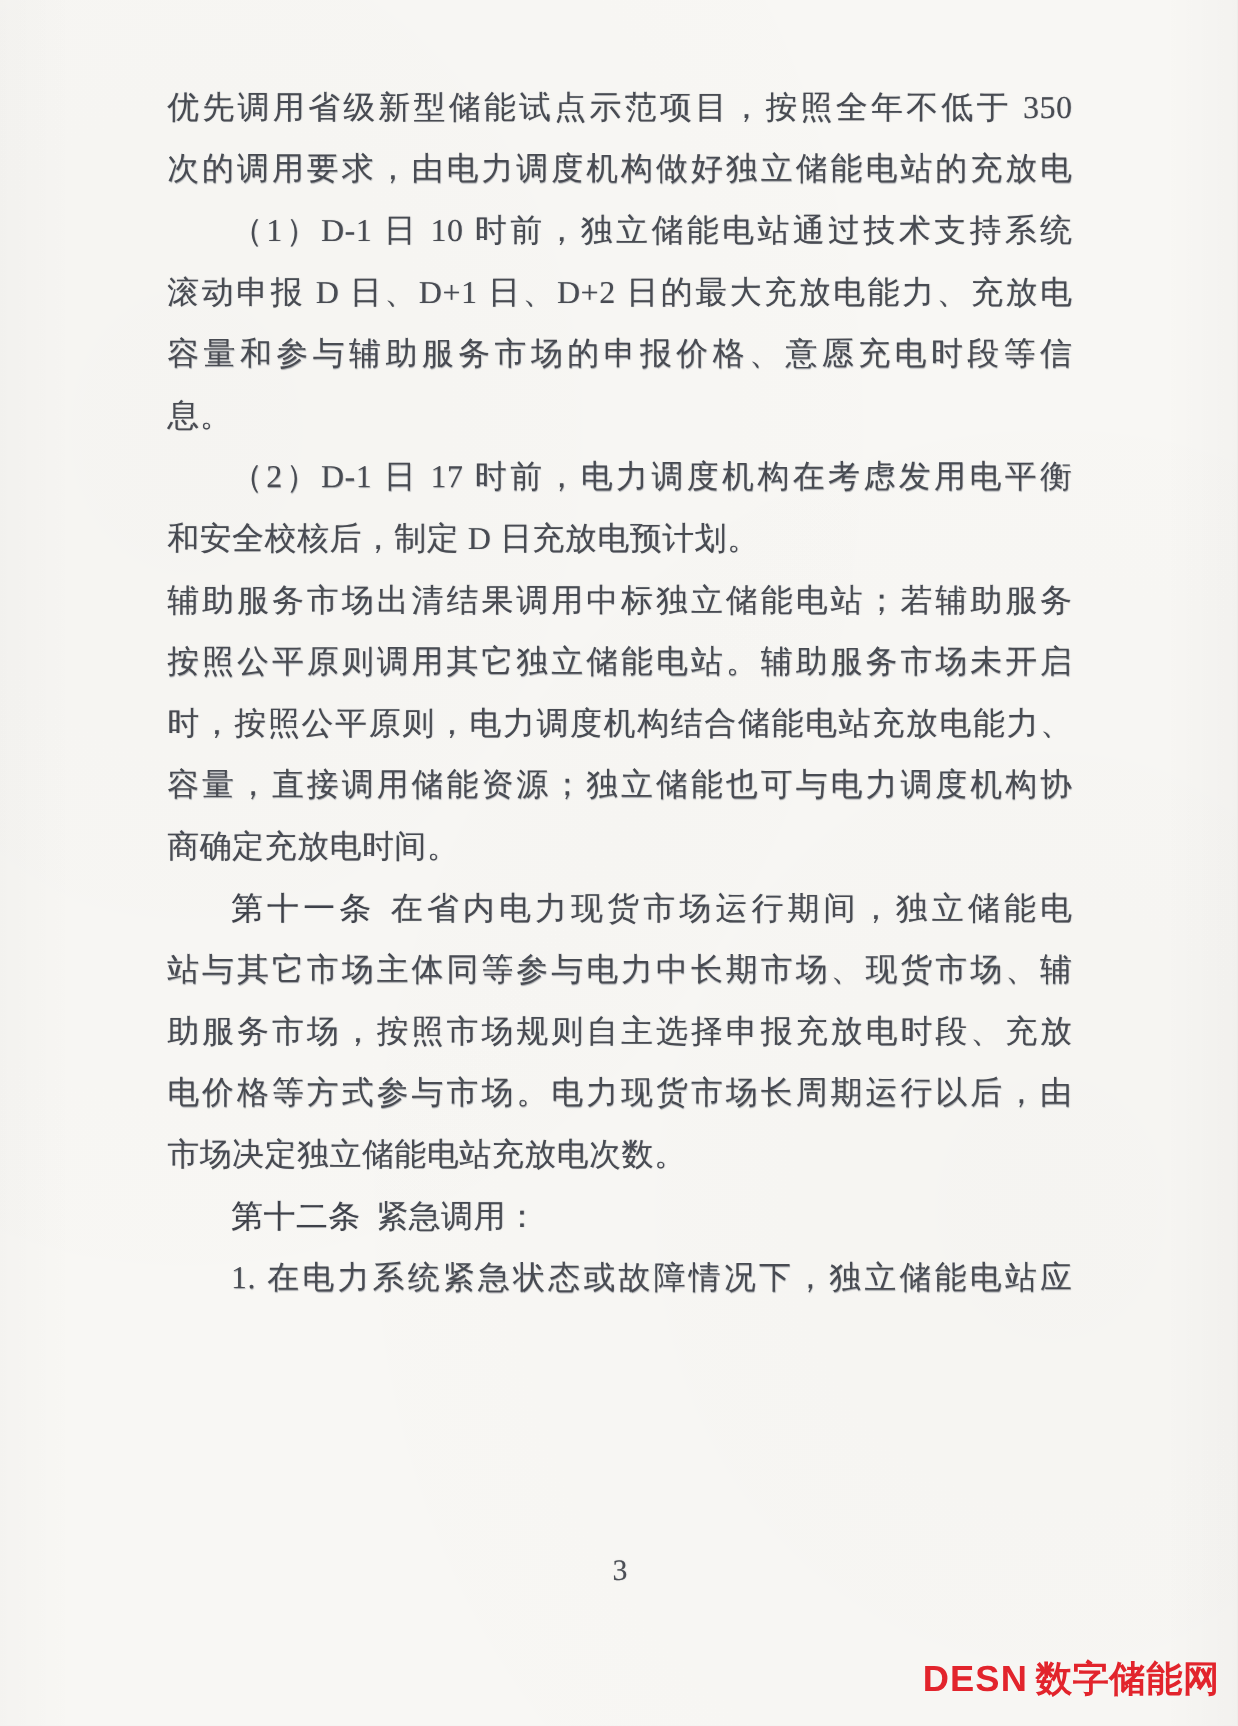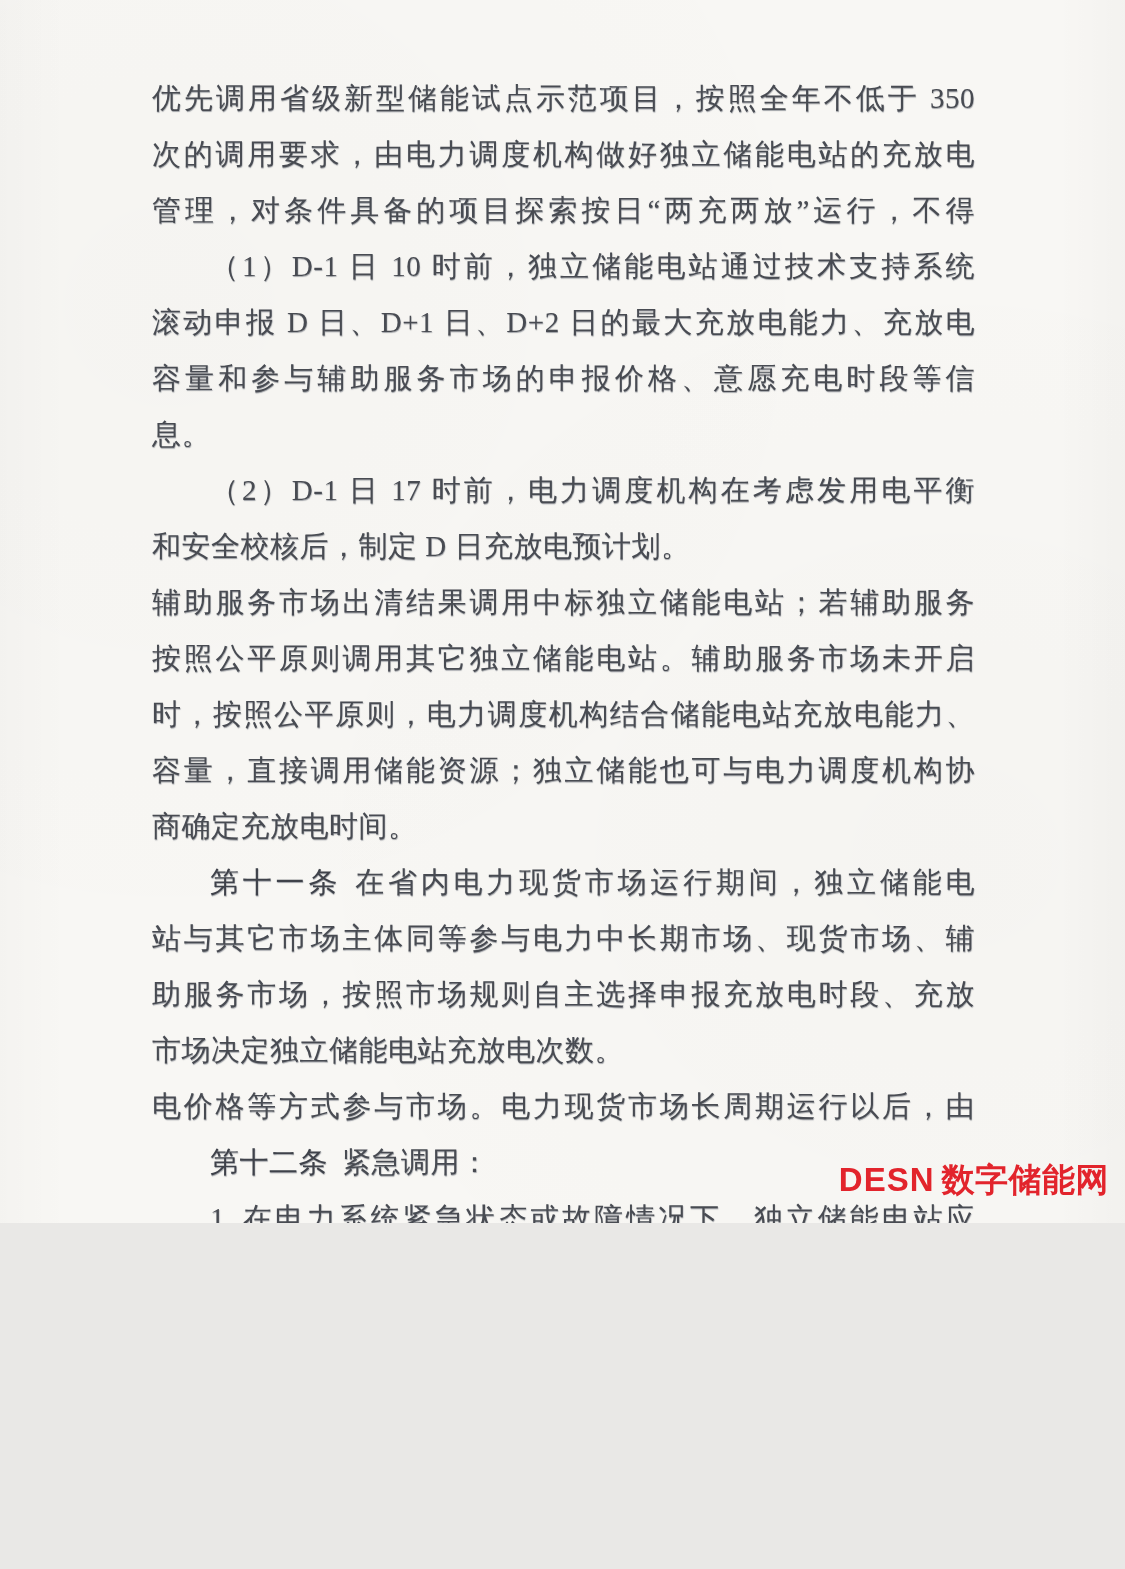--- a/index.html
+++ b/index.html
@@ -3,21 +3,21 @@
 <meta charset="utf-8">
 <style>
   html, body {
     margin: 0;
     padding: 0;
     background: #e9e8e6;
   }
   .page {
     position: relative;
     width: 1125px;
-    height: 1223px;
+    height: 1569px;
     margin: 0 auto;
     background:
       radial-gradient(ellipse at 15% 25%, rgba(0,0,0,0.012), transparent 55%),
       radial-gradient(ellipse at 85% 70%, rgba(0,0,0,0.010), transparent 55%),
       linear-gradient(90deg, rgba(0,0,0,0.015), rgba(0,0,0,0) 6%, rgba(0,0,0,0) 94%, rgba(0,0,0,0.018)),
       #f8f7f4;
     overflow: hidden;
     font-family: "Liberation Serif", "DejaVu Serif", serif;
   }
   .text-block {
@@ -75,37 +75,36 @@
     text-align: center;
   }
 </style>
 </head>
 <body>
 
 <div class="page">
   <div class="text-block">
       <div class="line justify"><span class="seg">优先调用省级新型储能试点示范项目，按照全年不低于 350</span></div>
       <div class="line justify"><span class="seg">次的调用要求，由电力调度机构做好独立储能电站的充放电</span></div>
-      <div class="line justify"><span class="seg">管理，对条件具备的项目探索按日“两充两放”运行，不得</span></div>
       <div class="line indent justify"><span class="seg">（1）D-1 日 10 时前，独立储能电站通过技术支持系统</span></div>
       <div class="line justify"><span class="seg">滚动申报 D 日、D+1 日、D+2 日的最大充放电能力、充放电</span></div>
       <div class="line justify"><span class="seg">容量和参与辅助服务市场的申报价格、意愿充电时段等信</span></div>
       <div class="line"><span class="seg">息。</span></div>
       <div class="line indent justify"><span class="seg">（2）D-1 日 17 时前，电力调度机构在考虑发用电平衡</span></div>
       <div class="line"><span class="seg">和安全校核后，制定 D 日充放电预计划。</span></div>
       <div class="line justify"><span class="seg">辅助服务市场出清结果调用中标独立储能电站；若辅助服务</span></div>
       <div class="line justify"><span class="seg">按照公平原则调用其它独立储能电站。辅助服务市场未开启</span></div>
       <div class="line justify"><span class="seg">时，按照公平原则，电力调度机构结合储能电站充放电能力、</span></div>
       <div class="line justify"><span class="seg">容量，直接调用储能资源；独立储能也可与电力调度机构协</span></div>
       <div class="line"><span class="seg">商确定充放电时间。</span></div>
       <div class="line indent justify"><span class="seg bold">第十一条</span><span class="seg">在省内电力现货市场运行期间，独立储能电</span></div>
       <div class="line justify"><span class="seg">站与其它市场主体同等参与电力中长期市场、现货市场、辅</span></div>
       <div class="line justify"><span class="seg">助服务市场，按照市场规则自主选择申报充放电时段、充放</span></div>
+      <div class="line justify"><span class="seg">电价格等方式参与市场。电力现货市场长周期运行以后，由</span></div>
       <div class="line"><span class="seg">市场决定独立储能电站充放电次数。</span></div>
-      <div class="line justify"><span class="seg">电价格等方式参与市场。电力现货市场长周期运行以后，由</span></div>
       <div class="line indent"><span class="seg bold">第十二条</span><span class="seg">紧急调用：</span></div>
       <div class="line indent justify"><span class="seg">1. 在电力系统紧急状态或故障情况下，独立储能电站应</span></div>
     </div>
   <div class="page-number">3</div>
   <div class="watermark" style="color: rgb(226, 36, 44);">
     <span class="brand">DESN</span><span>数字储能网</span>
   </div>
 </div>
 
 </body></html>

